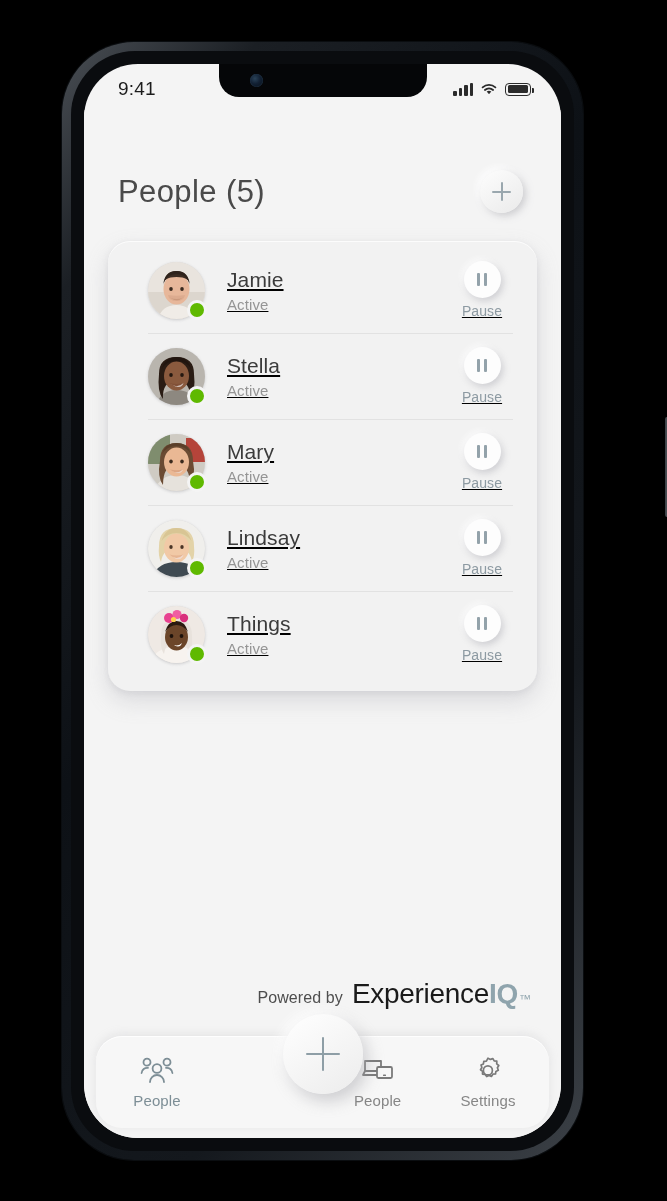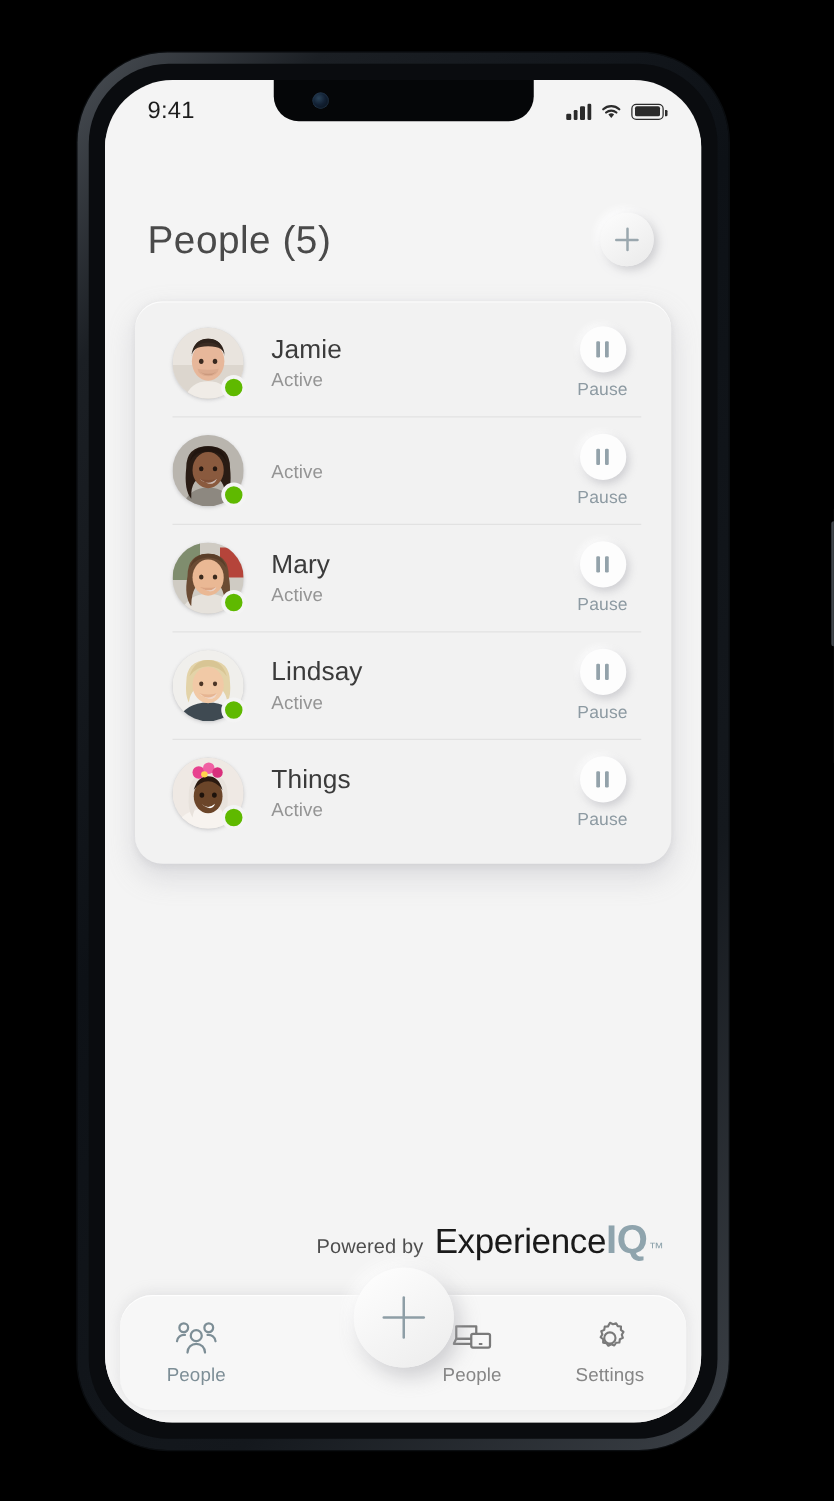--- a/index.html
+++ b/index.html
@@ -196,21 +196,22 @@
   .plus-glyph::after  { top: 0; left: 8.5px; height: 19px; width: 2px; }
 
   
   .people-card {
     margin: 28px 24px 0 24px;
     background: #f2f2f2;
     border-radius: 22px;
     box-shadow: 0 10px 22px rgba(160,160,168,0.30),
                 0 2px 6px rgba(160,160,168,0.18),
                 inset 0 1px 0 rgba(255,255,255,0.75);
-    padding: 6px 0 14px 6px;
+    padding: 6px 0 14px 16px;
+    text-decoration: underline;
   }
   .person-row {
     display: flex;
     align-items: center;
     padding: 14px 26px 14px 24px;
     position: relative;
   }
   .person-row + .person-row::before {
     content: "";
     position: absolute;
@@ -309,21 +310,21 @@
     color: #4d4d4d;
     margin-right: 9px;
     letter-spacing: 0.1px;
   }
   .brand-experience {
     font-size: 28px;
     color: #1a1a1a;
     letter-spacing: -0.3px;
   }
   .brand-iq {
-    font-size: 32px;
+    font-size: 28px;
     font-weight: 700;
     color: #8fa4ad;
     letter-spacing: -0.3px;
   }
   .brand-tm {
     font-size: 12px;
     color: #8fa4ad;
     vertical-align: super;
     margin-left: 1px;
   }
@@ -470,20 +471,21 @@
                     <path d="M14 21 q3-12 14.5-12 T43 21 q-4-8-14.5-8 T14 21 Z" fill="#21150f"></path>
                     <ellipse cx="23" cy="27" rx="1.8" ry="2" fill="#241710"></ellipse>
                     <ellipse cx="34" cy="27" rx="1.8" ry="2" fill="#241710"></ellipse>
                     <path d="M21.5 35 q7 6.5 14 0 q-3 8-14 0 Z" fill="#ffffff"></path>
                     <path d="M21.5 35 q7 2 14 0 q-3 8-14 0 Z" fill="#6f402a" opacity="0.35"></path>
                   </svg>
                 </div>
                 <div class="status-dot"></div>
               </div>
               <div class="person-text">
+                <div class="person-name">Stella</div>
                 <div class="person-status">Active</div>
               </div>
               <div class="pause-block">
                 <div class="pause-circle">
                   <i></i>
                     <i></i>
                 </div>
                 <div class="pause-label">Pause</div>
               </div>
             </div>

